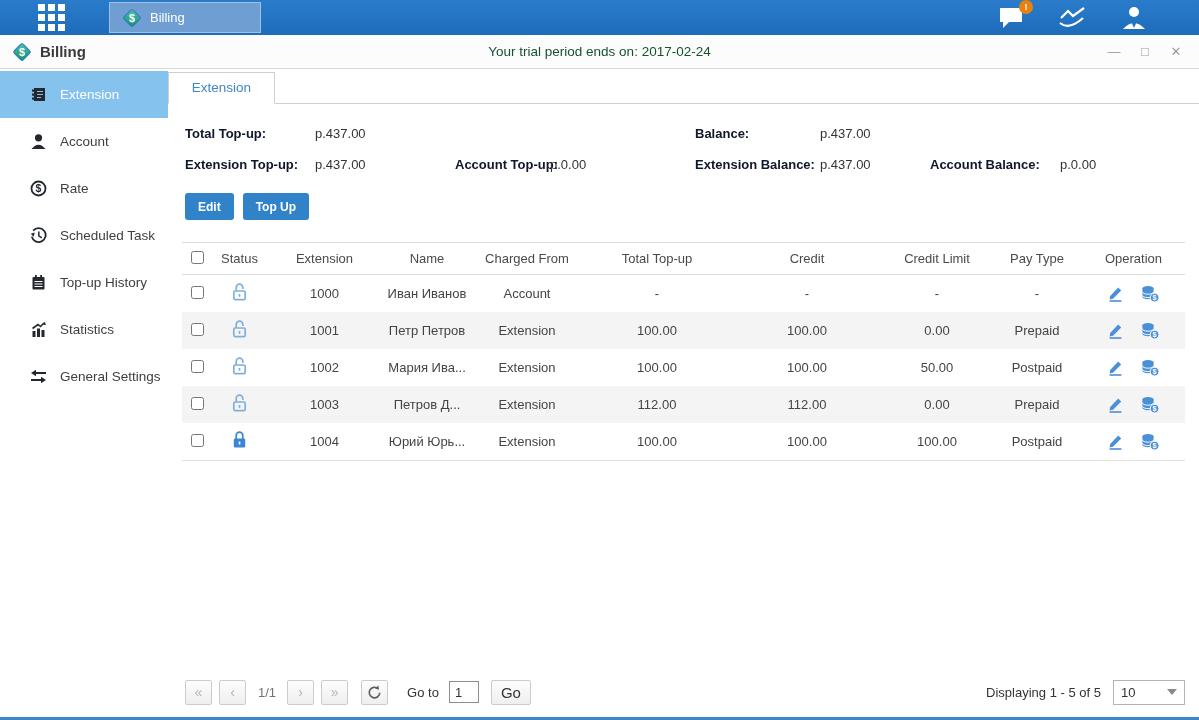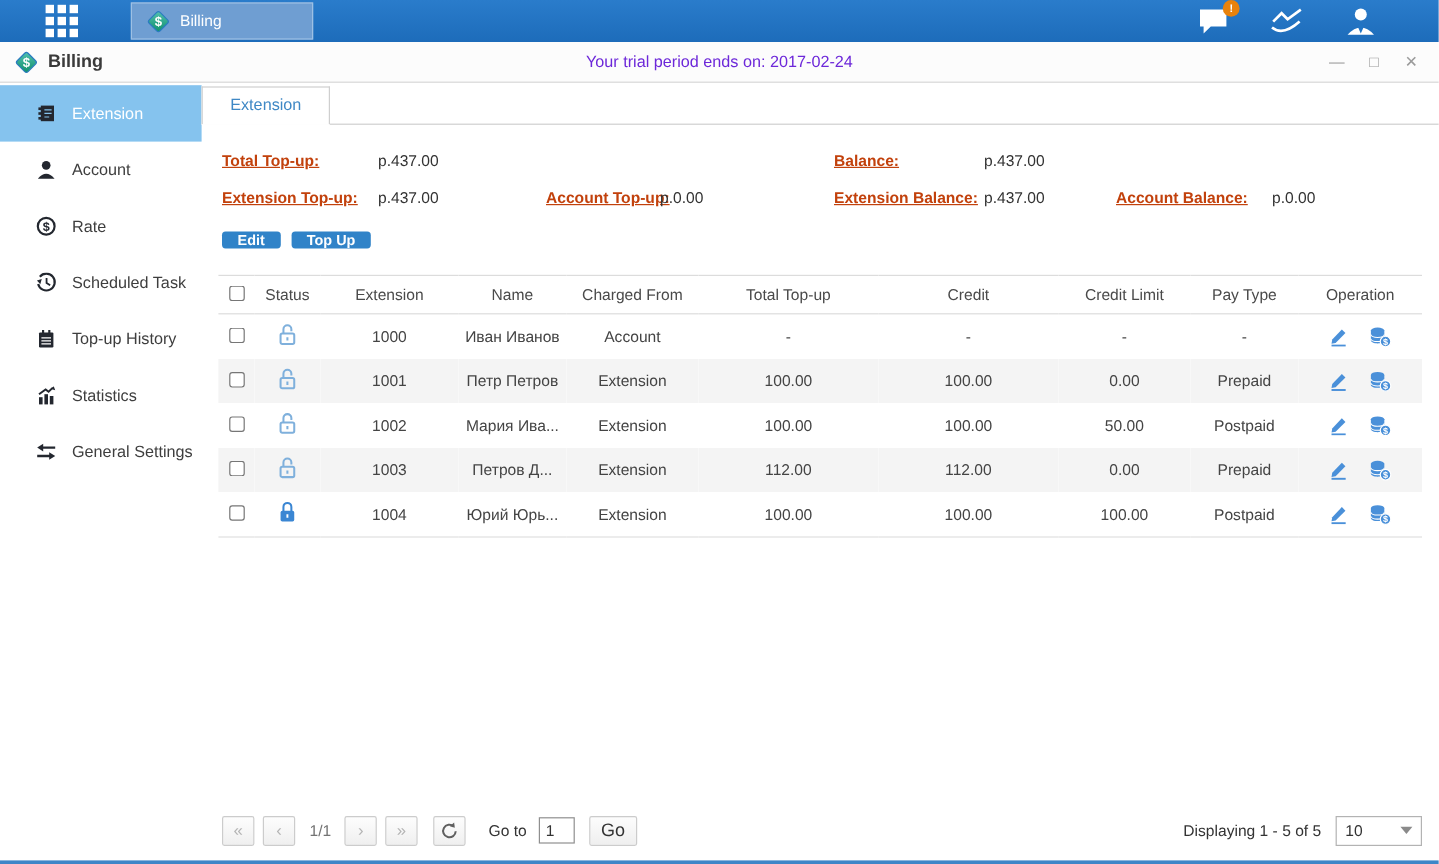--- a/index.html
+++ b/index.html
@@ -30,21 +30,21 @@
     background:#e8820c; color:#fff; font-size:9px; font-weight:bold;
     display:flex; align-items:center; justify-content:center;
   }
   
   .titlebar{
     height:34px; background:#fcfcfc; border-bottom:1px solid #d8d8d8;
     display:flex; align-items:center; position:relative;
   }
   .titlebar .app-icon{ margin-left:12px; display:flex;}
   .title-text{ font-size:15px; font-weight:bold; color:#3a3a3a; margin-left:8px;}
-  .trial{ position:absolute; left:0; right:0; text-align:center; color:#6d28d9; font-size:13.5px; pointer-events:none;}
+  .trial{ position:absolute; left:0; right:0; text-align:center; color:#14532d; font-size:13.5px; pointer-events:none;}
   .win-controls{ margin-left:auto; margin-right:16px; display:flex; gap:17px; color:#9b9b9b; font-size:13px; z-index:2;}
   .win-controls span{ cursor:pointer; width:14px; text-align:center;}
   
   .main{ display:flex; height:648px; }
   .sidebar{ width:168px; padding-top:2px; flex:none;}
   .side-item{
     height:47px; display:flex; align-items:center; gap:13px; padding-left:30px;
     font-size:13.5px; color:#3e3e3e; cursor:pointer;
   }
   .side-item svg{ color:#23272f; flex:none;}
@@ -54,28 +54,28 @@
   .tabstrip{ height:33px; margin-top:2px; border-bottom:1px solid #cfcfcf; position:relative;}
   .tab{
     position:absolute; left:0; top:1px; width:107px; height:32px; line-height:30px;
     text-align:center; background:#fff; color:#3f88c5; font-size:13.5px;
     border:1px solid #cfcfcf; border-bottom:1px solid #fff; cursor:pointer;
   }
   
   .summary{ padding:14px 14px 0 17px; font-size:13px; color:#333;}
   .sumrow{ position:relative; height:31px; line-height:31px;}
   .sumrow span{ position:absolute; white-space:nowrap;}
-  .sumrow .lbl{ font-weight:bold; color:#c2410c;text-decoration:underline;}
+  .sumrow .lbl{ font-weight:bold; color:#0f172a;}
   .p0{left:0;} .p1{left:130px;} .p2{left:270px;} .p3{left:365px;}
   .p4{left:510px;} .p5{left:635px;} .p6{left:745px;} .p7{left:875px;}
   
   .actions{ padding:13px 0 0 17px; display:flex; gap:9px;}
   .btn{
     background:#3083c8; color:#fff; border:none; border-radius:3px;
-    height:14px; padding:0 13px; font-size:12px; font-weight:bold; cursor:pointer;
+    height:27px; padding:0 13px; font-size:12px; font-weight:bold; cursor:pointer;
     font-family:"Liberation Sans",sans-serif;
   }
   
   .table-wrap{ margin:22px 14px 0 14px;}
   table{ border-collapse:collapse; width:1003px; table-layout:fixed; font-size:13px; color:#444;}
   thead th{
     font-weight:normal; color:#4a4a4a; height:32px; text-align:center;
     border-top:1px solid #dcdcdc; border-bottom:1px solid #dcdcdc; font-size:13px;
   }
   tbody td{ height:35px; text-align:center; overflow:hidden; white-space:nowrap;}

